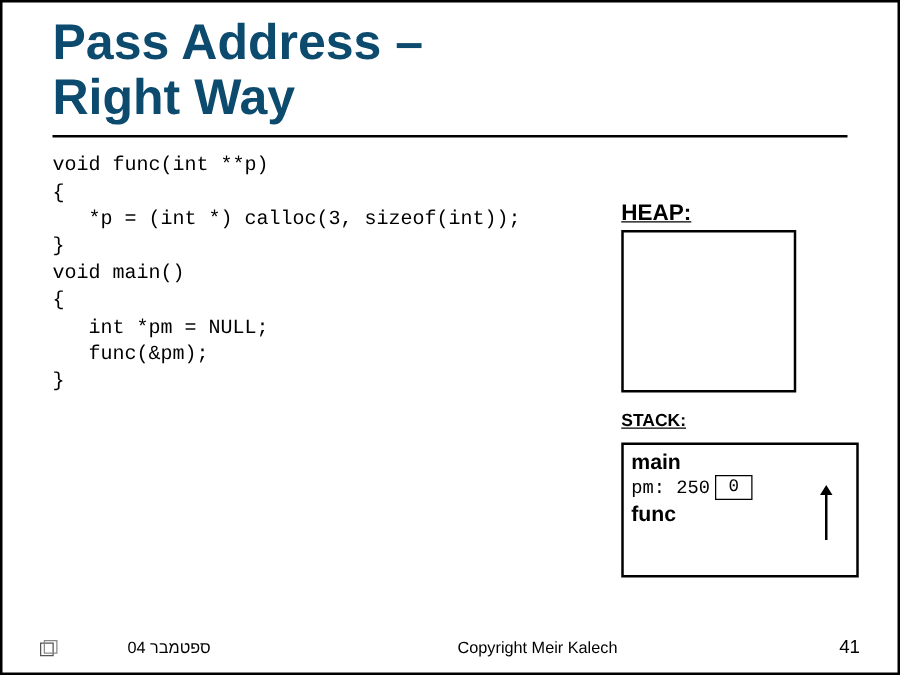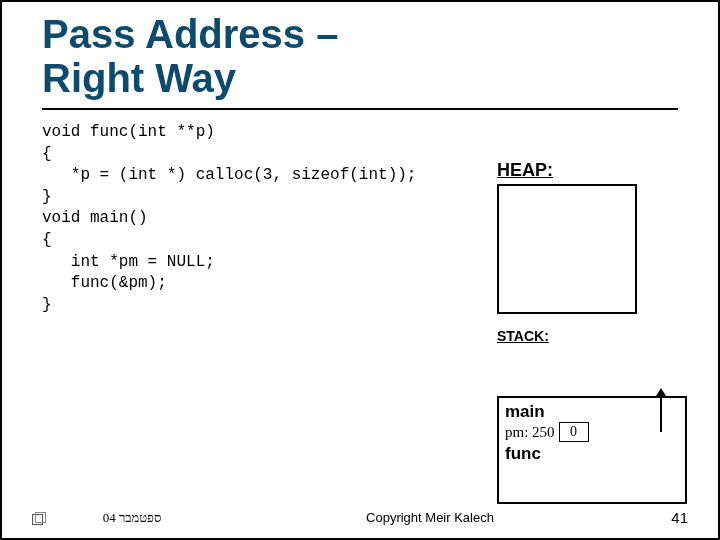--- a/index.html
+++ b/index.html
@@ -65,31 +65,30 @@
   }
   .stack-box {
     position: absolute;
     left: 495px;
     top: 352px;
     width: 190px;
     height: 108px;
     border: 2px solid #000;
     background: #fff;
     padding: 4px 6px;
-    margin-top: 42px;
   }
   .frame-title {
     font-family: Verdana, sans-serif;
     font-weight: bold;
     font-size: 17px;
   }
   .frame-row {
     display: flex;
     align-items: center;
-    font-family: Liberation Serif, serif;
+    font-family: Liberation Mono, monospace;
     font-size: 15px;
     margin-bottom: 2px;
   }
   .frame-var {
     padding-right: 4px;
   }
   .frame-val-box {
     border: 1.5px solid #000;
     padding: 1px 6px;
     min-width: 30px;
@@ -122,22 +121,22 @@
     left: 0;
     right: 0;
     display: flex;
     align-items: center;
     font-size: 13px;
     color: #000;
     padding: 0 30px;
   }
   .footer .left {
     width: 200px;
-    text-align: center;
-    font-family: Liberation Serif, serif;
+    text-align: left;
+    padding-left: 70px;
   }
   .footer .center {
     flex: 1;
     text-align: center;
   }
   .footer .right {
     width: 60px;
     text-align: right;
     font-size: 15px;
   }

